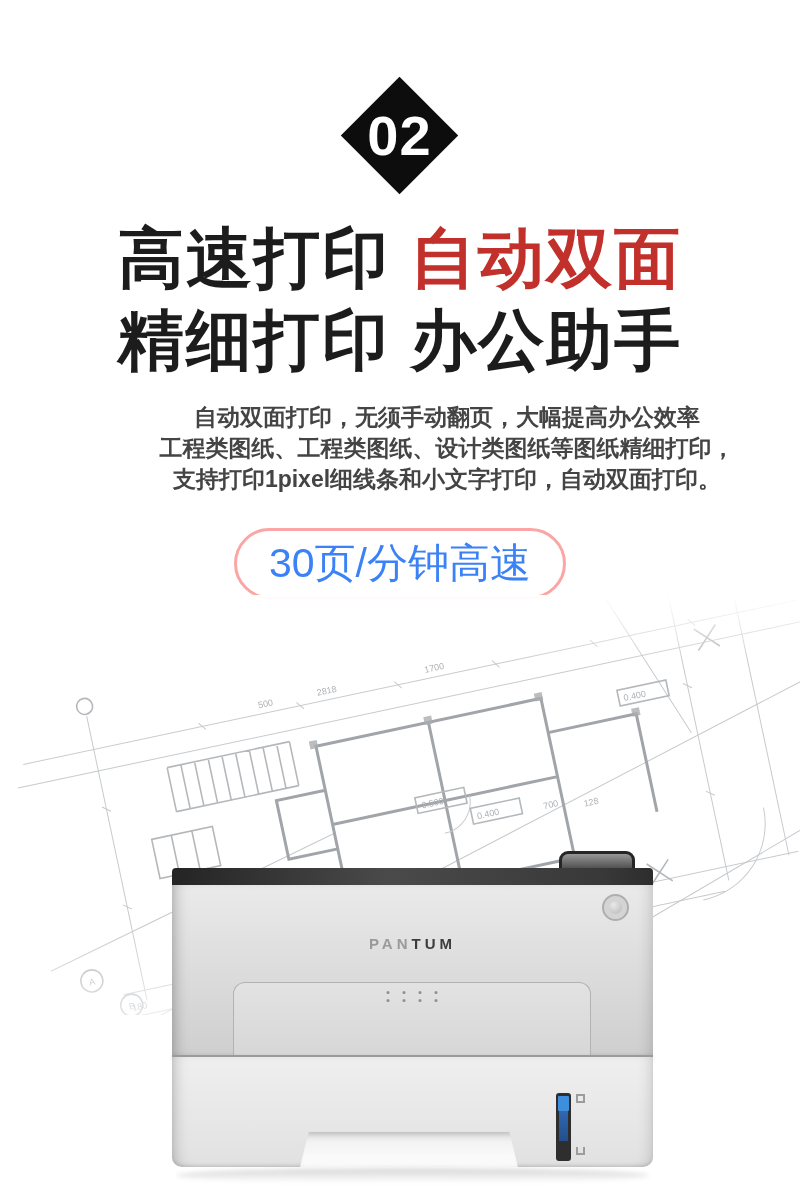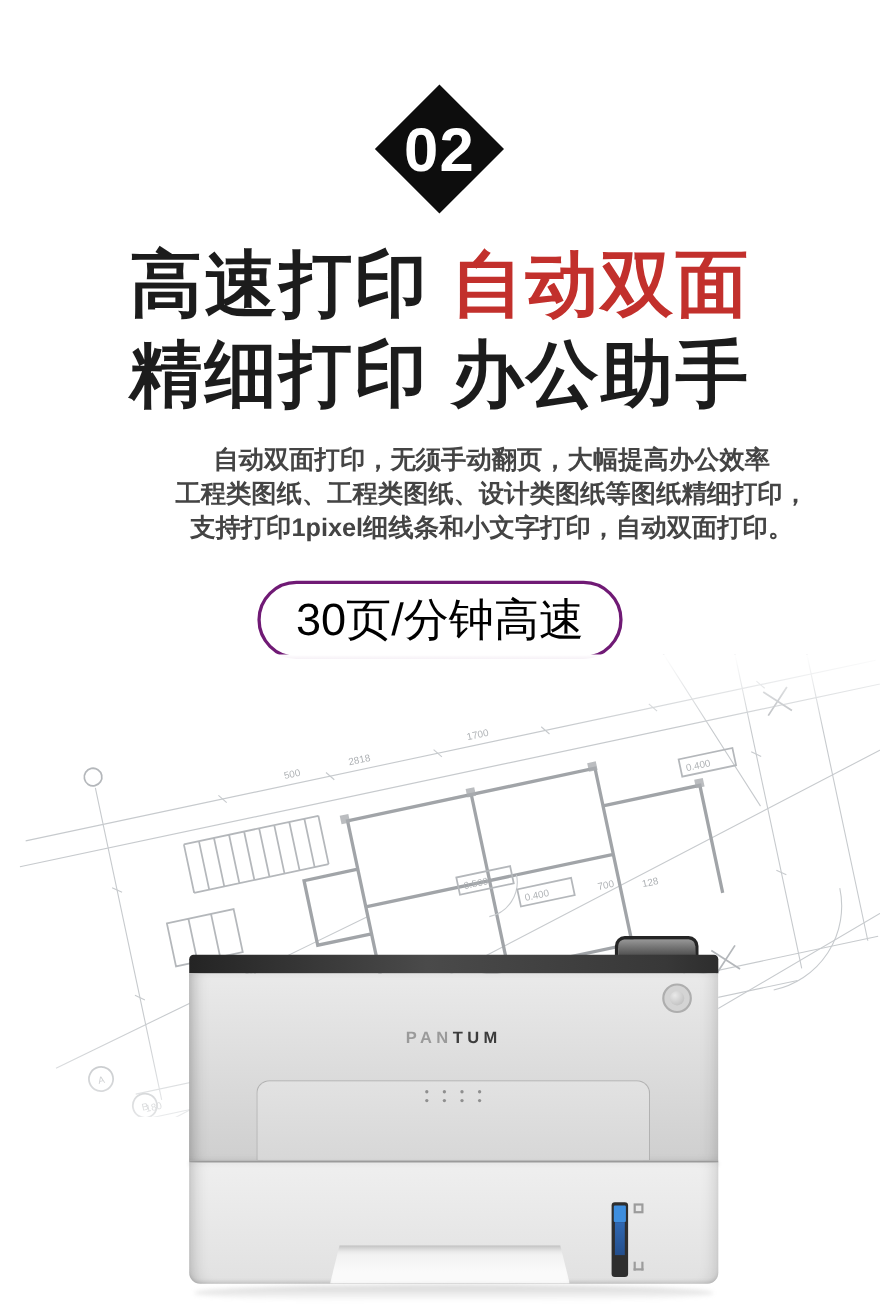--- a/index.html
+++ b/index.html
@@ -18,22 +18,22 @@
   .h1.l1{top:222px;}
   .h1.l2{top:304px;}
   .h1 .accent{margin-left:20px;}
 
   
   .desc{position:absolute;left:0;top:402px;width:800px;text-align:center;
         font-size:23px;line-height:31px;color:#444444;font-weight:700;margin-left:47px;}
 
   
   .badges{position:absolute;left:0;top:528px;width:800px;display:flex;justify-content:center;gap:23px;}
-  .badge{height:71px;box-sizing:border-box;border:3px solid #701a75;border-radius:36px;
-         display:flex;align-items:center;padding:0 32px;font-size:41px;color:#000000;
+  .badge{height:71px;box-sizing:border-box;border:3px solid #fca5a5;border-radius:36px;
+         display:flex;align-items:center;padding:0 32px;font-size:41px;color:#3b82f6;
          background:rgba(255,255,255,0.55);white-space:nowrap;}
 
   
   .bp{position:absolute;left:0;top:595px;width:800px;height:420px;opacity:0.65;}
   .bp .thin{stroke:#a9aeb3;stroke-width:1;fill:none;}
   .bp .mid{stroke:#8d9297;stroke-width:1.6;fill:none;}
   .bp .wall{stroke:#6f757a;stroke-width:3;fill:none;}
   .bp text{fill:#82878c;font-size:9px;font-family:"Liberation Sans",sans-serif;}
   .bp-fade{position:absolute;left:0;top:595px;width:800px;height:420px;pointer-events:none;
     background:

